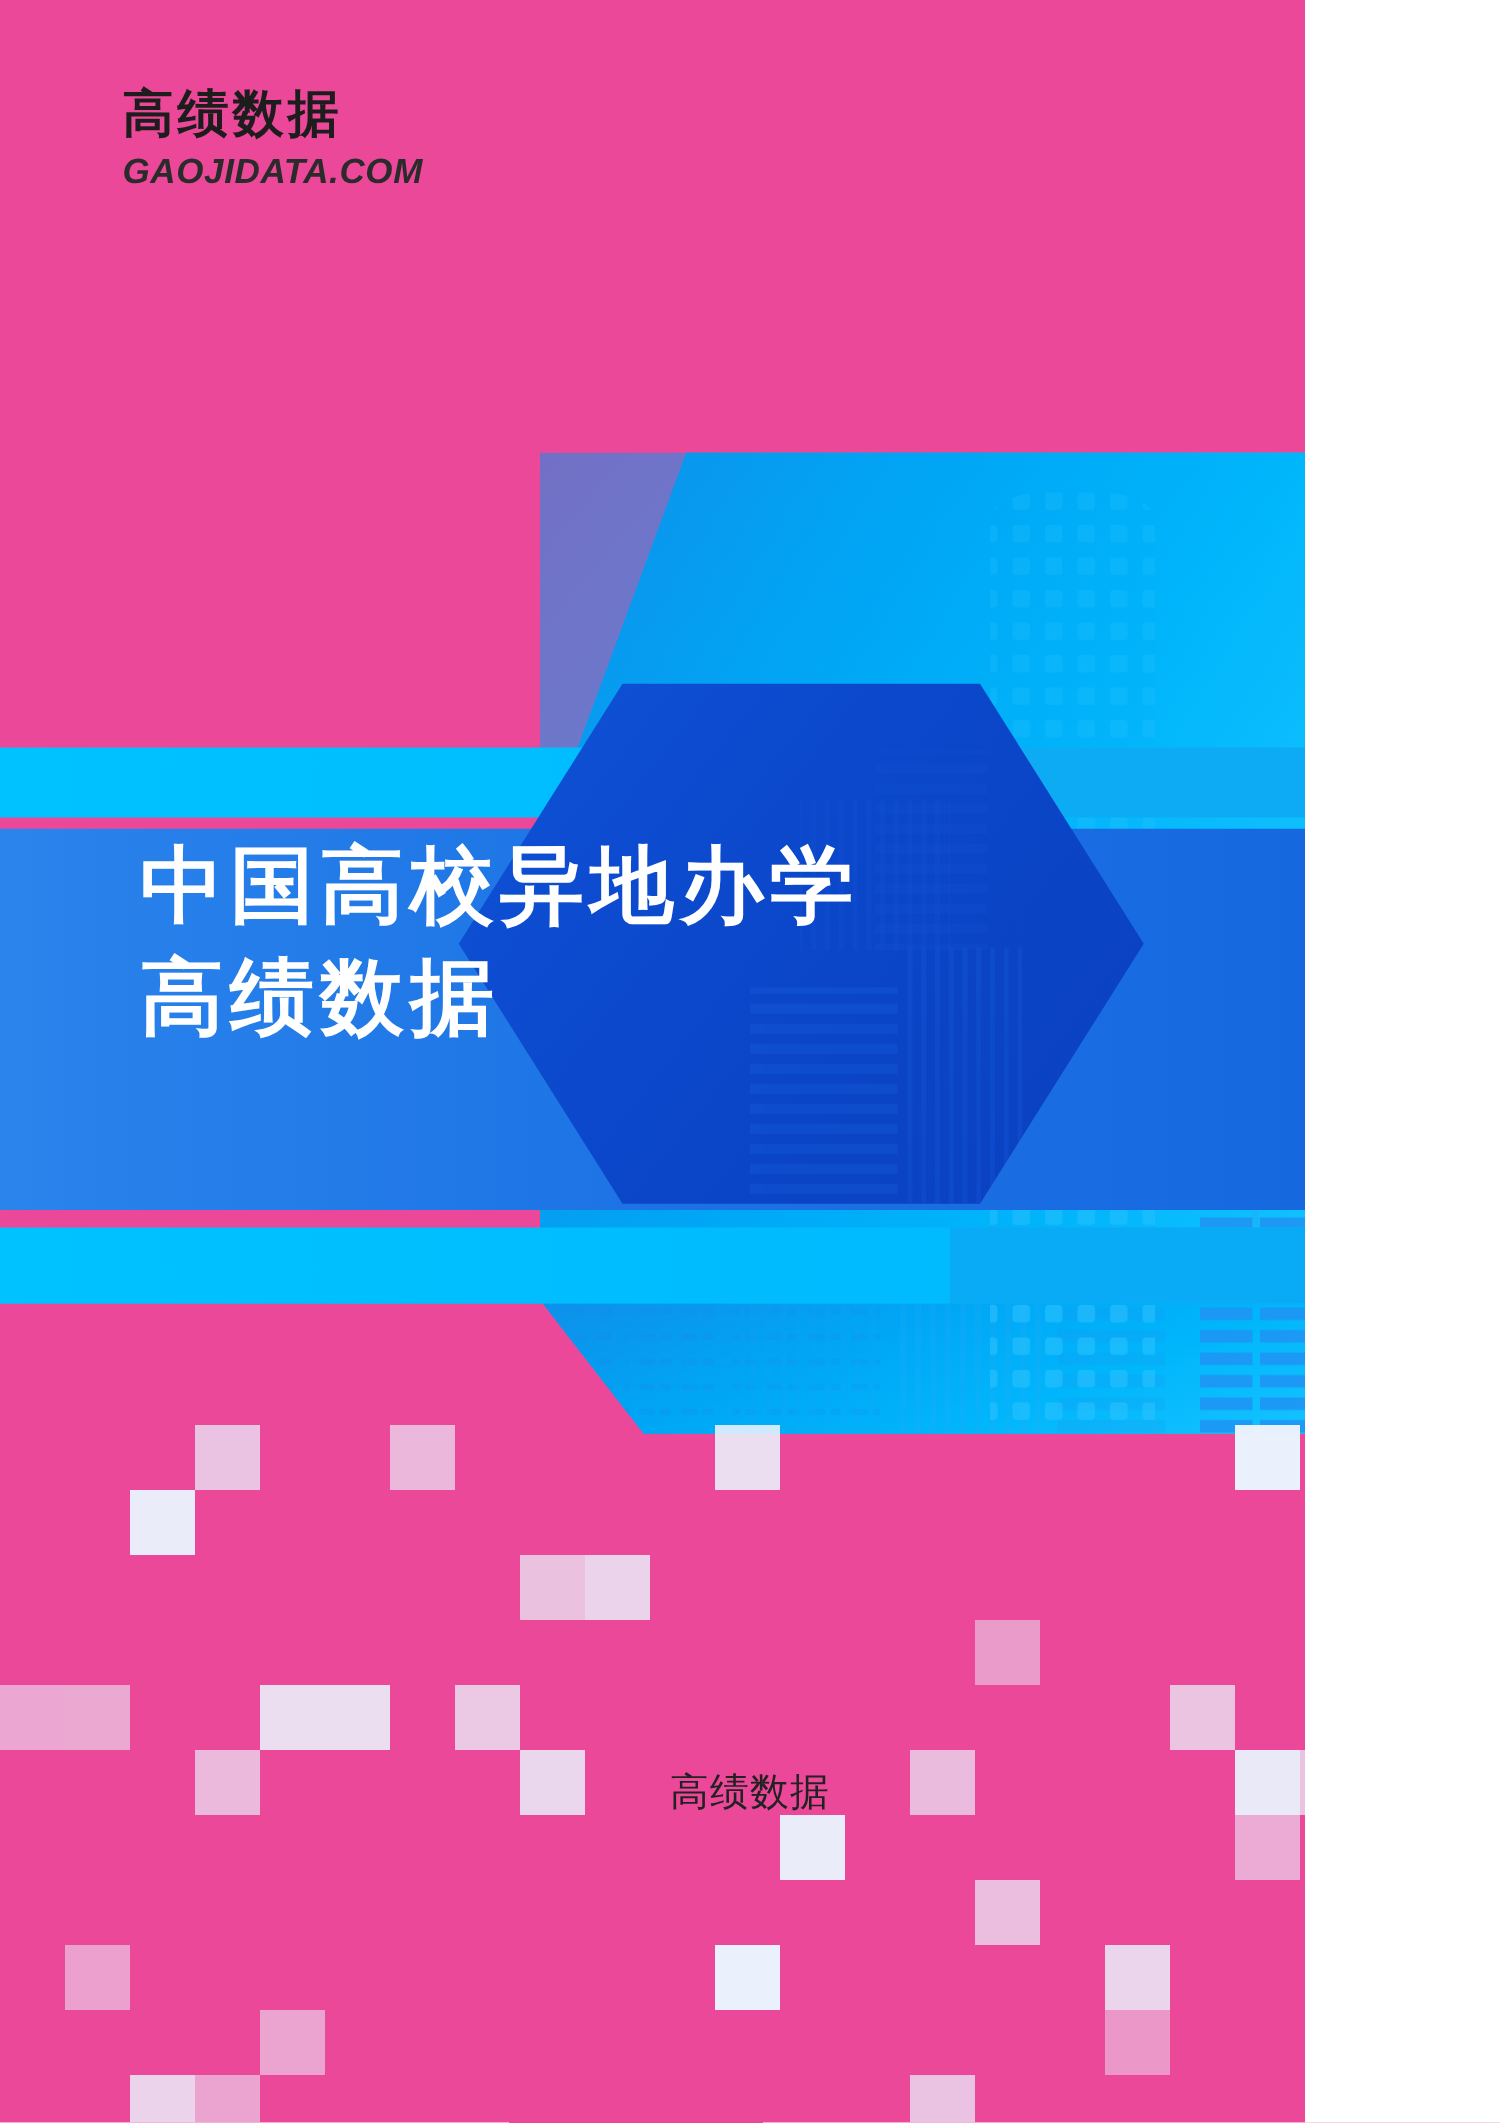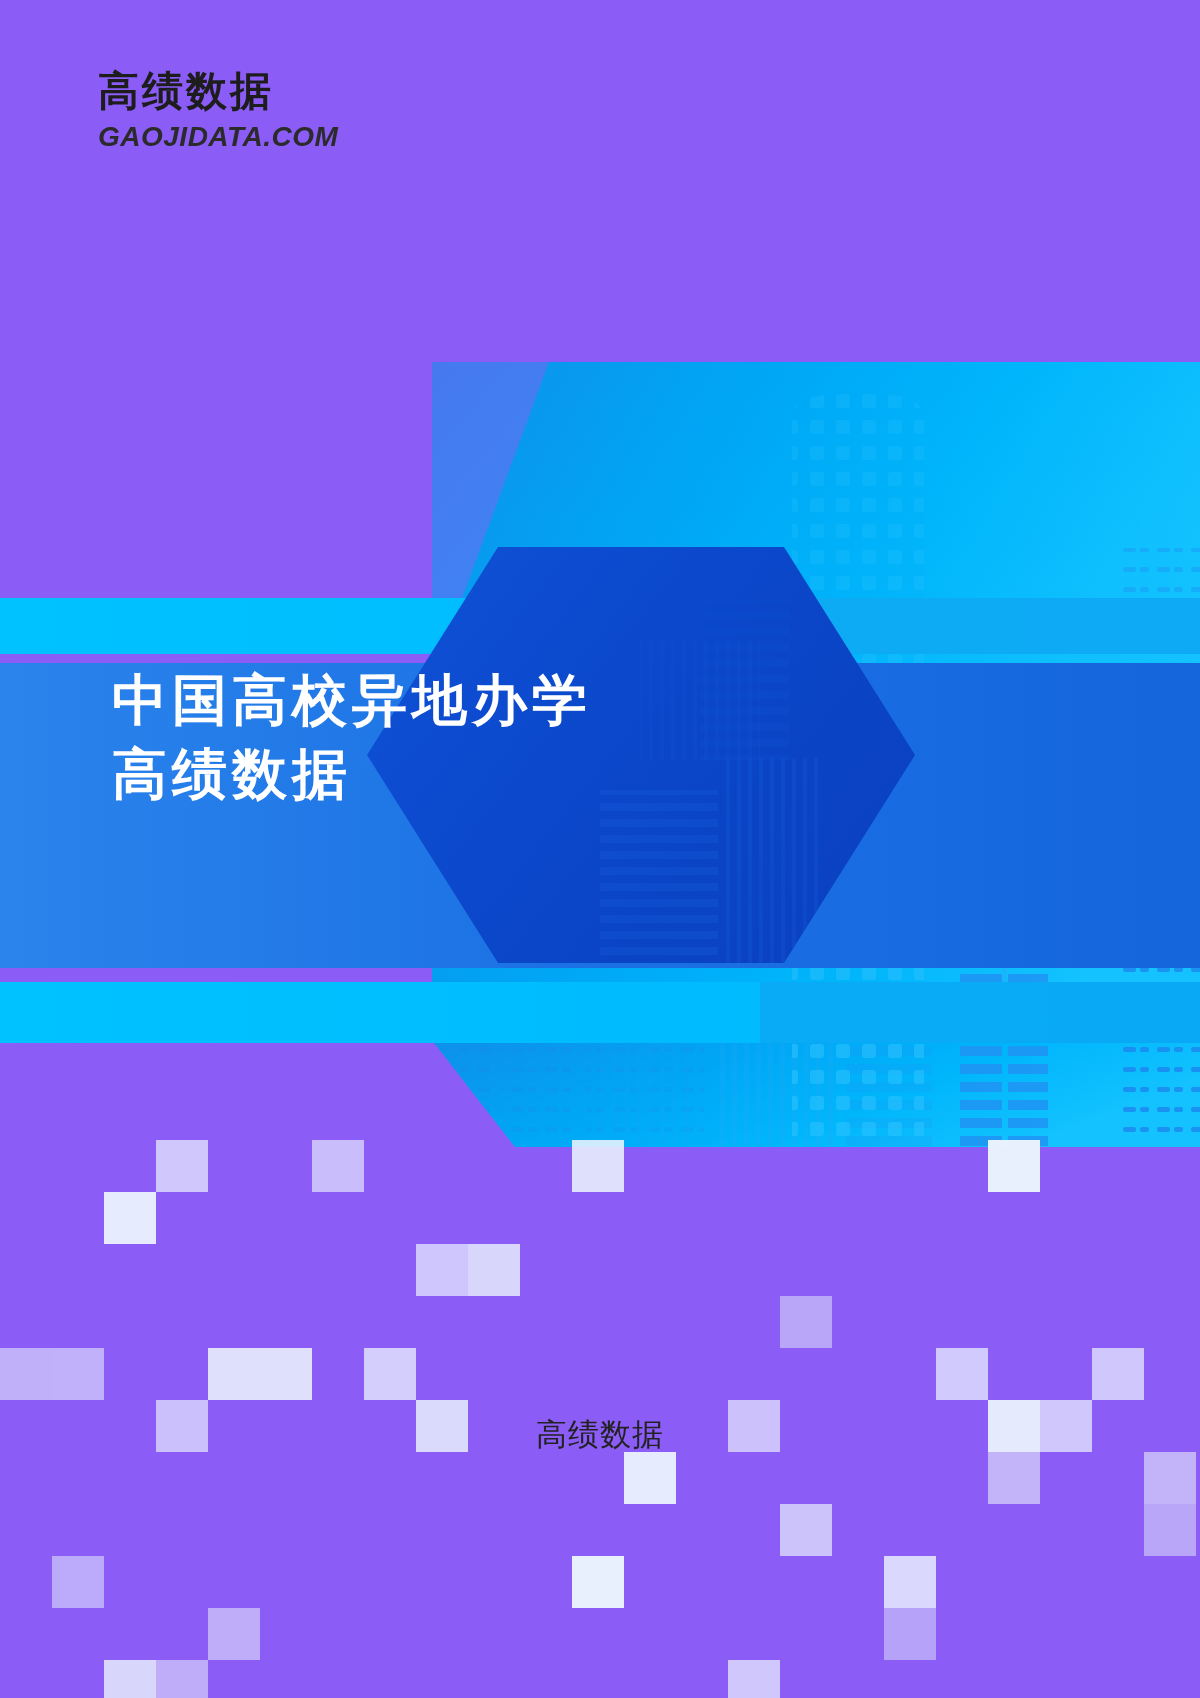--- a/index.html
+++ b/index.html
@@ -6,24 +6,24 @@
     margin: 0;
     padding: 0;
     background: #ffffff;
   }
   body {
     font-family: "Liberation Sans", "DejaVu Sans", sans-serif;
   }
 
   .page {
     position: relative;
-    width: 1200px;
+    width: 1044px;
     height: 1698px;
     overflow: hidden;
-    background: #8b5cf6;
+    background: #ec4899;
   }
 
   
   .faint-grid {
     position: absolute;
     left: 0;
     top: 1140px;
     width: 1200px;
     height: 558px;
     overflow: hidden;
@@ -75,21 +75,21 @@
   
   .title-block {
     position: absolute;
     left: 112px;
     top: 664px;
     width: 760px;
     z-index: 8;
   }
   .title-line {
     color: #ffffff;
-    font-size: 55px;
+    font-size: 67px;
     font-weight: 700;
     letter-spacing: 5px;
     line-height: 1.34;
     font-family: "DejaVu Sans", "Liberation Sans", sans-serif;
     white-space: nowrap;
   }
 
   
   .footer {
     position: absolute;

